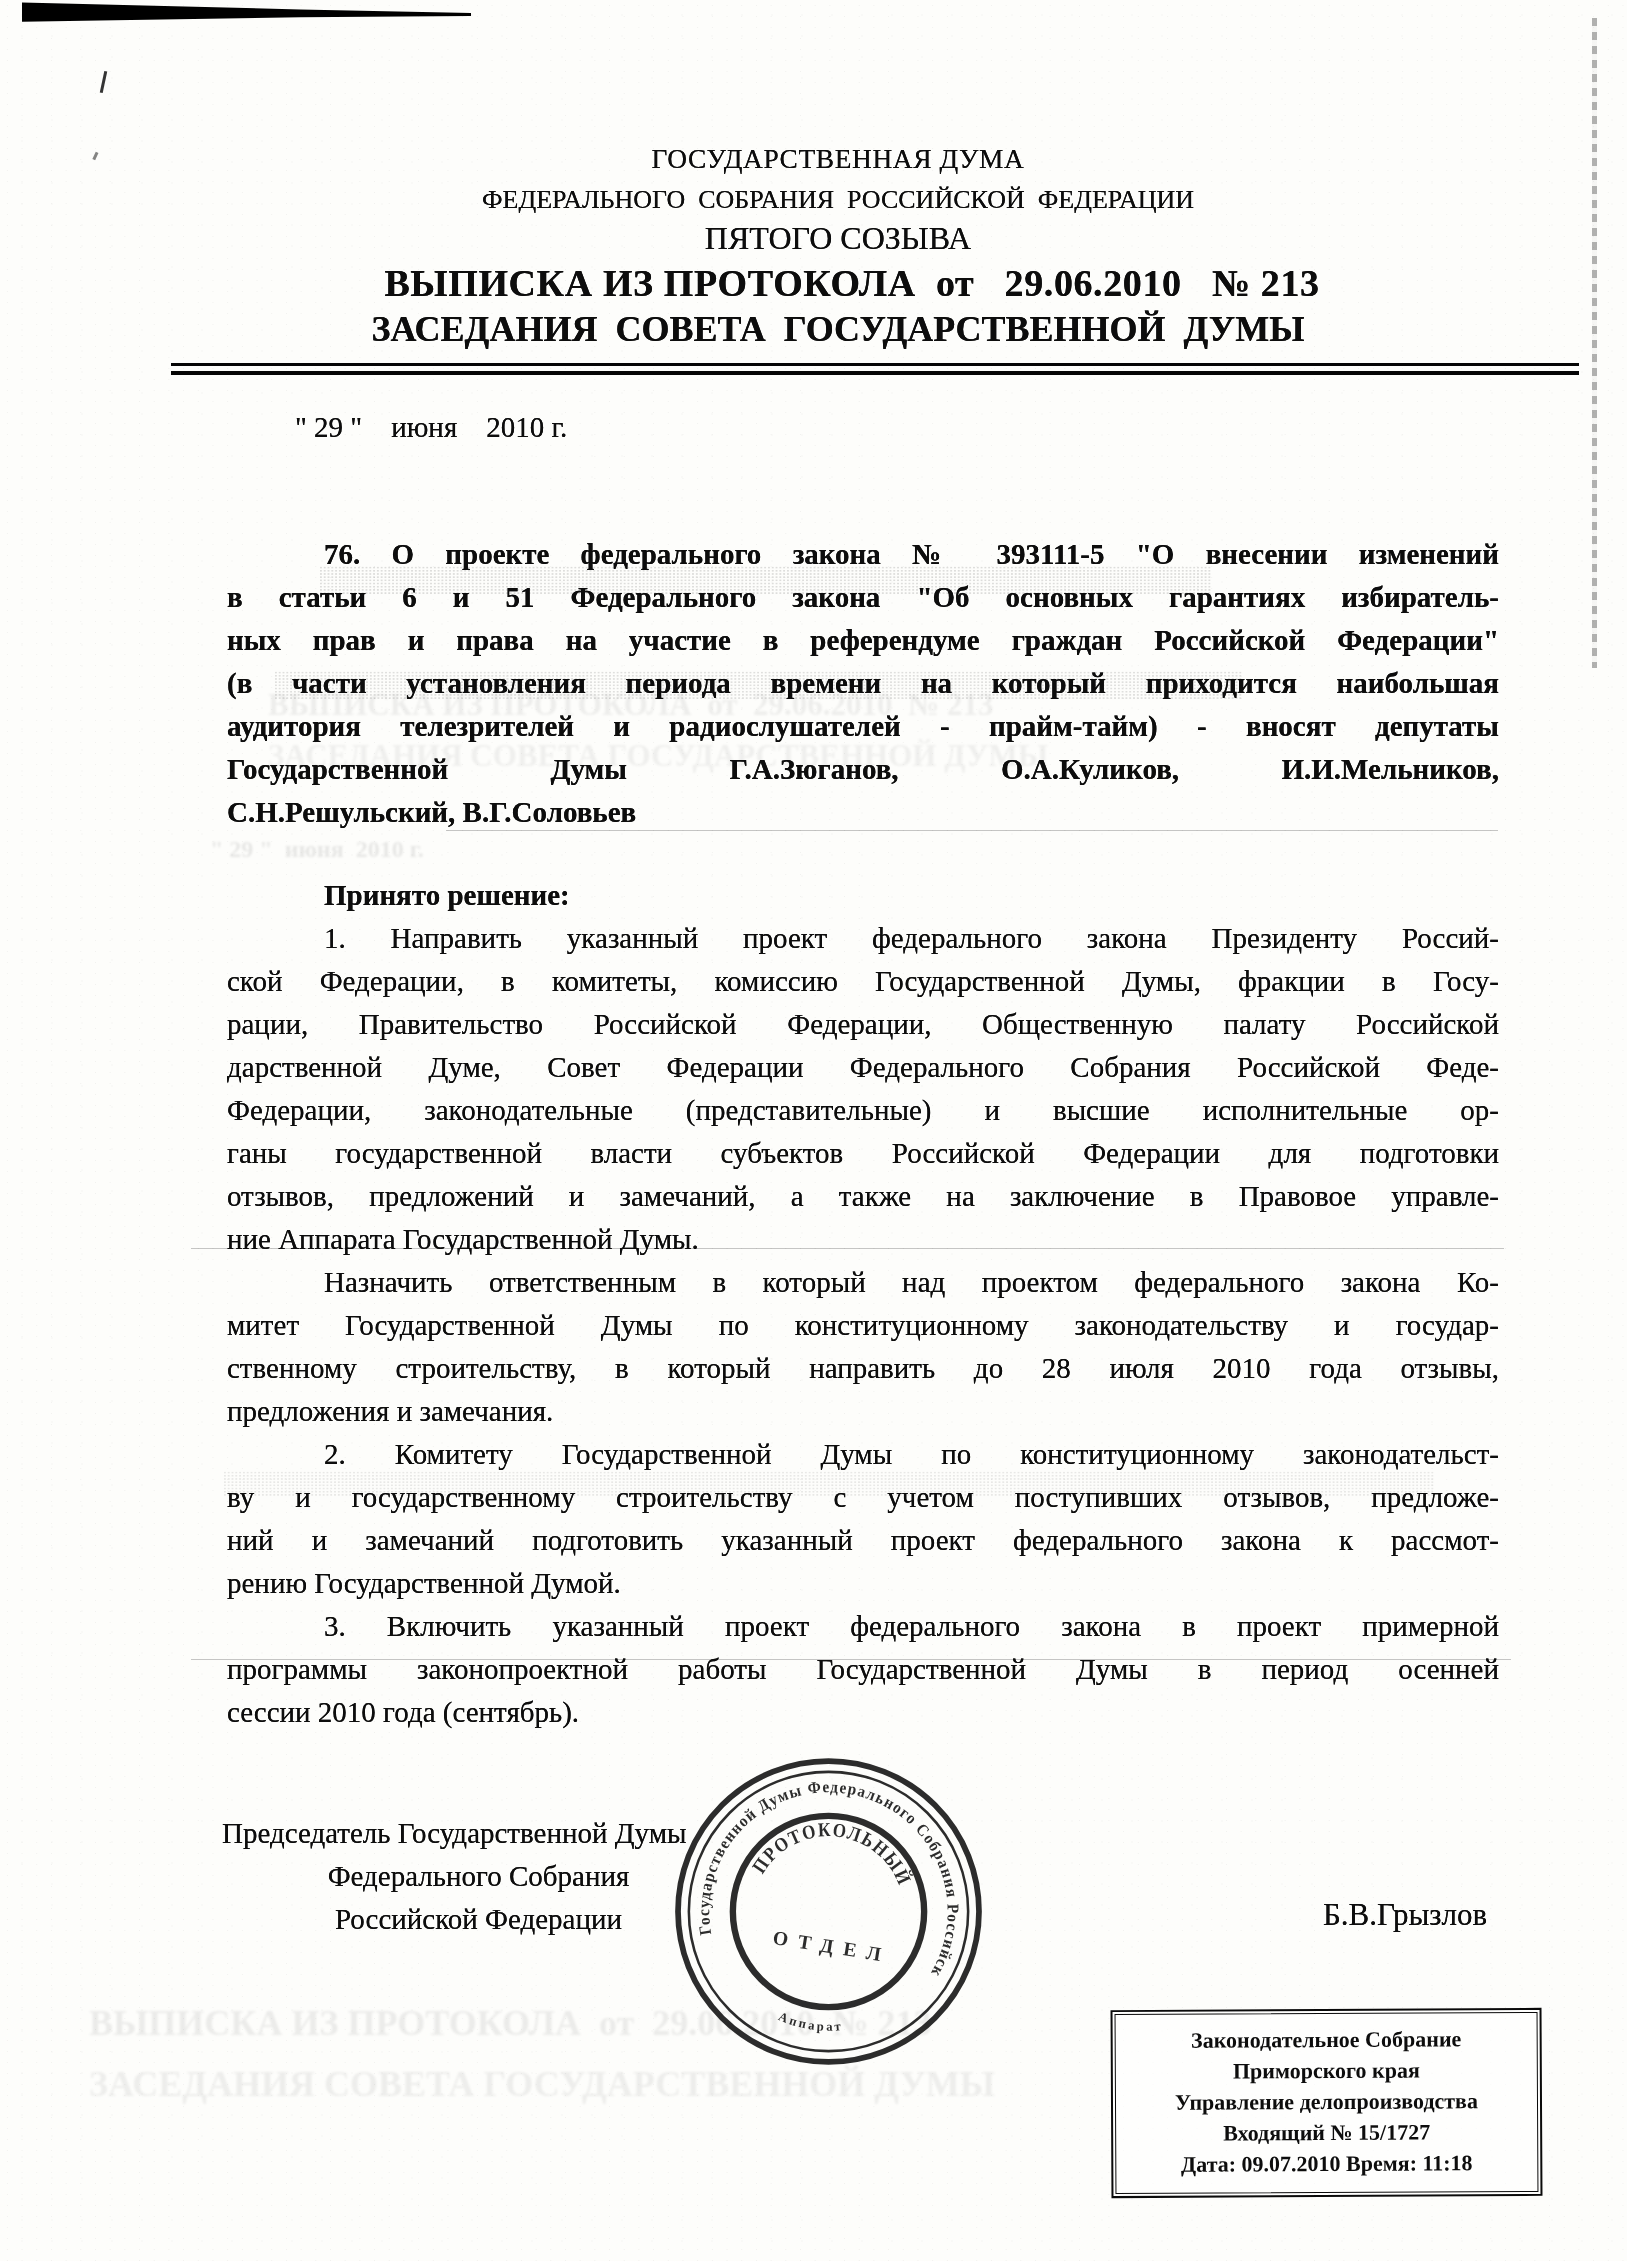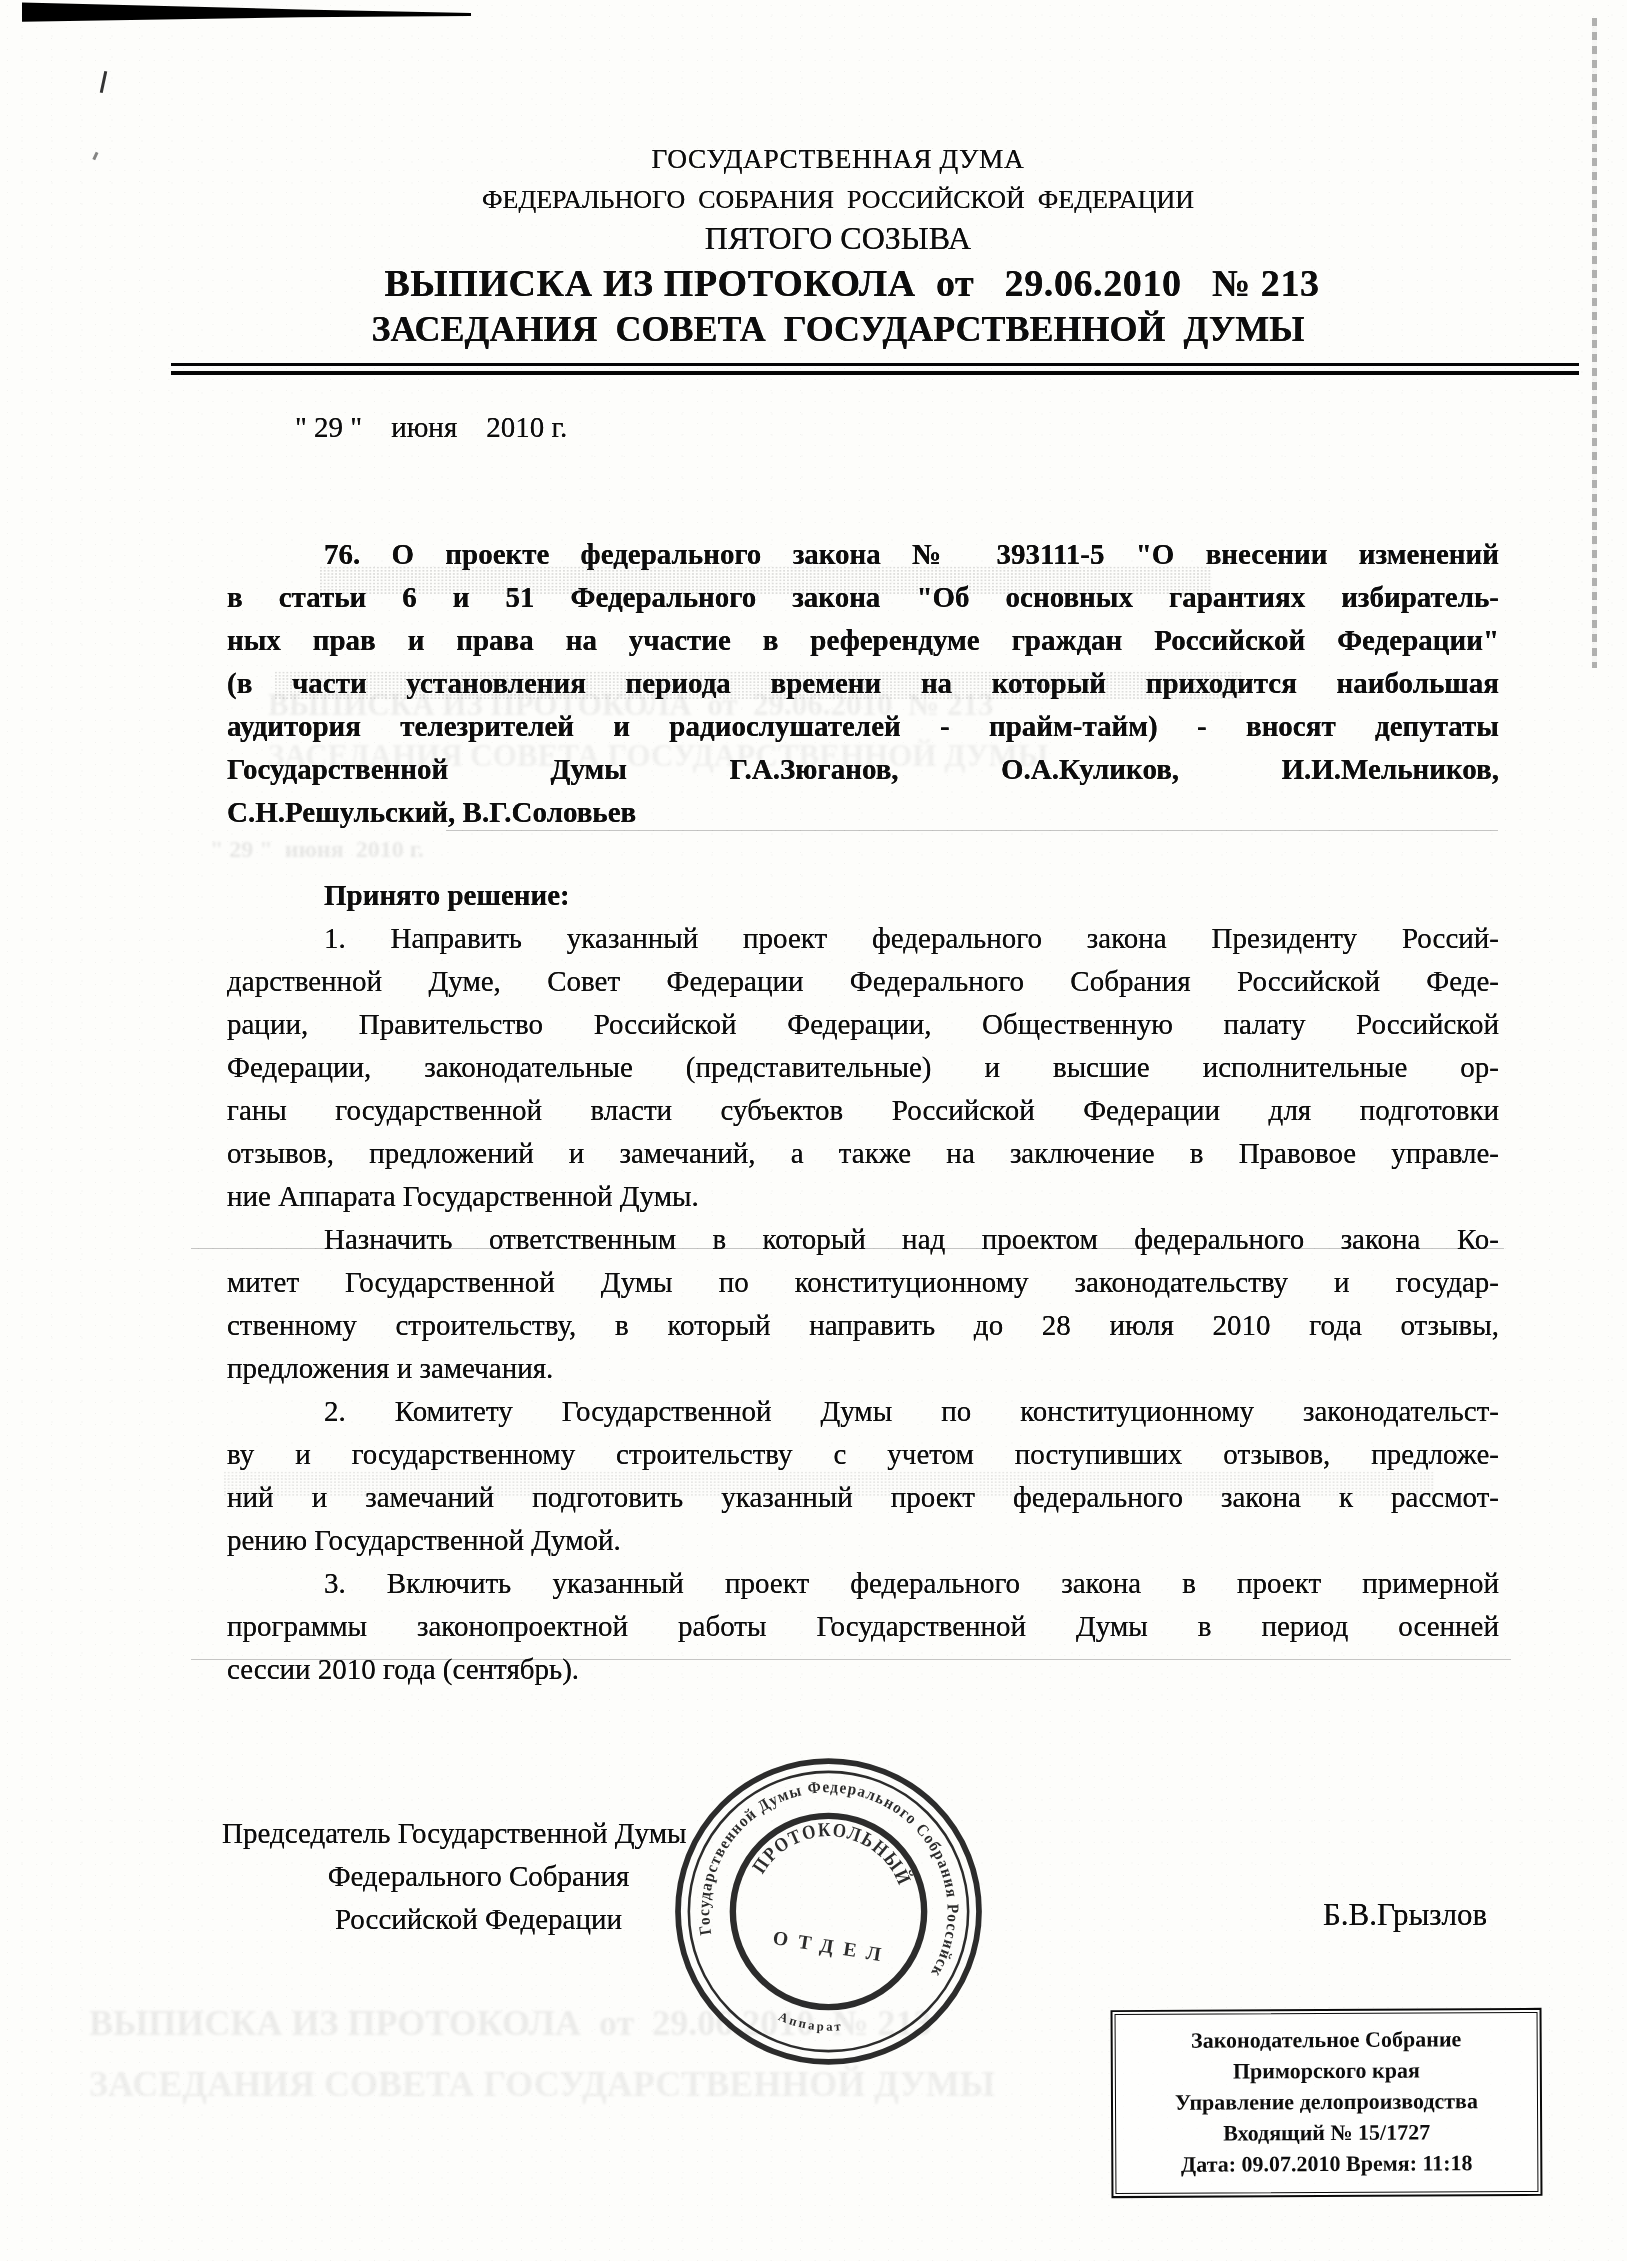--- a/index.html
+++ b/index.html
@@ -135,22 +135,23 @@
     <div class="line">(в части установления периода времени на который приходится наибольшая</div>
     <div class="line">аудитория телезрителей и радиослушателей - прайм-тайм) - вносят депутаты</div>
     <div class="line">Государственной Думы Г.А.Зюганов, О.А.Куликов, И.И.Мельников,</div>
     <div class="line last">С.Н.Решульский, В.Г.Соловьев</div>
   </div>
 
   <div class="abs body-col resolution txt">
     <div class="line head indent">Принято решение:</div>
 
     <div class="line indent">1. Направить указанный проект федерального закона Президенту Россий-</div>
+    <div class="line">ской Федерации, в комитеты, комиссию Государственной Думы, фракции в Госу-</div>
+    <div class="line">рации, Правительство Российской Федерации, Общественную палату Российской</div>
     <div class="line">дарственной Думе, Совет Федерации Федерального Собрания Российской Феде-</div>
-    <div class="line">рации, Правительство Российской Федерации, Общественную палату Российской</div>
     <div class="line">Федерации, законодательные (представительные) и высшие исполнительные ор-</div>
     <div class="line">ганы государственной власти субъектов Российской Федерации для подготовки</div>
     <div class="line">отзывов, предложений и замечаний, а также на заключение в Правовое управле-</div>
     <div class="line last">ние Аппарата Государственной Думы.</div>
 
     <div class="line indent">Назначить ответственным в который над проектом федерального закона Ко-</div>
     <div class="line">митет Государственной Думы по конституционному законодательству и государ-</div>
     <div class="line">ственному строительству, в который направить до 28 июля 2010 года отзывы,</div>
     <div class="line last">предложения и замечания.</div>
 

